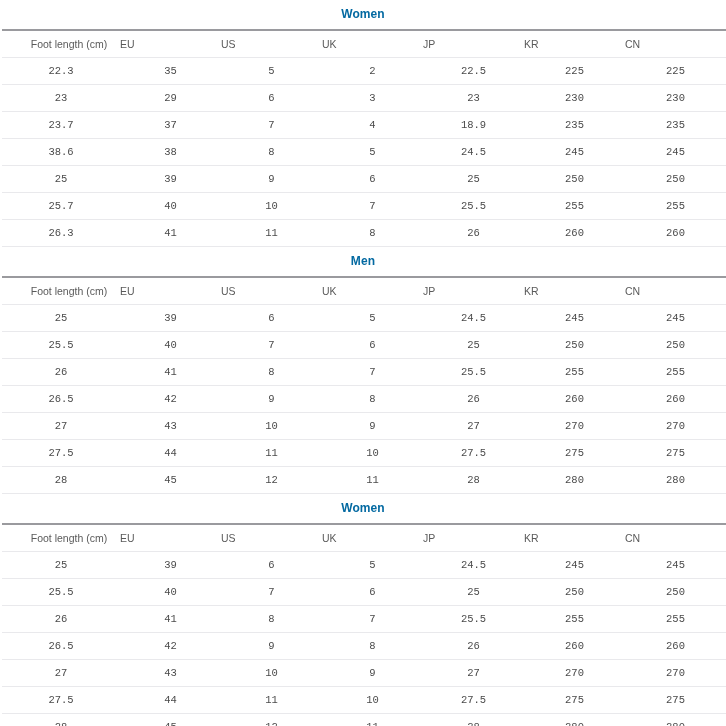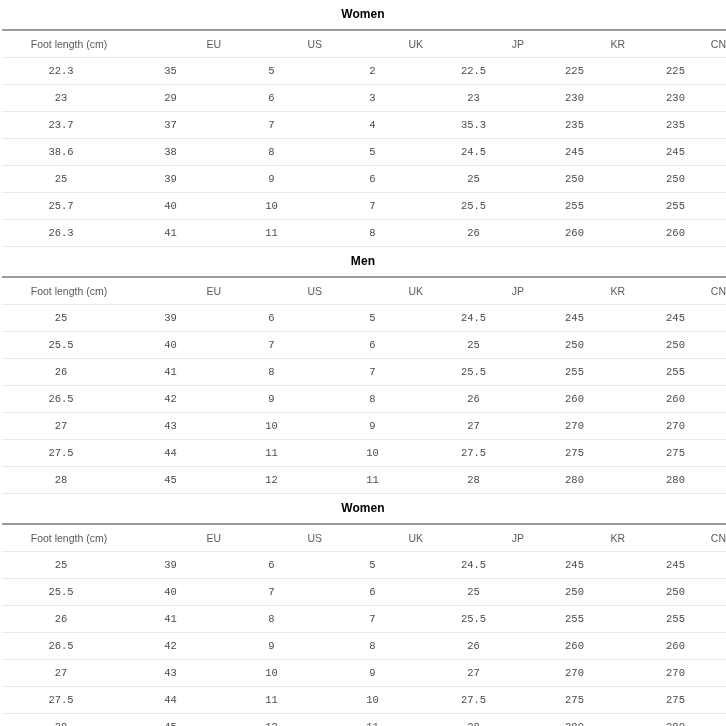--- a/index.html
+++ b/index.html
@@ -21,42 +21,42 @@
     box-sizing: border-box;
     padding: 0 2px;
   }
   .size-section {
     width: 100%;
   }
   .section-title {
     text-align: center;
     font-size: 12px;
     font-weight: bold;
-    color: #000000;
+    color: #0369a1;
     line-height: 1;
     padding: 8px 0 9px 0;
     letter-spacing: 0.1px;
   }
   table.size-table {
     width: 100%;
     border-collapse: collapse;
     table-layout: fixed;
     font-size: 10.5px;
   }
   table.size-table thead tr.header-row {
     border-top: 2px solid #9a9a9e;
     border-bottom: 1px solid #e9e9ec;
   }
   table.size-table th {
     font-weight: normal;
     color: #5a5a5a;
     height: 26px;
     line-height: 26px;
     padding: 0;
-    text-align: right;
+    text-align: left;
     white-space: nowrap;
   }
   table.size-table th.col-footlength {
     text-align: center;
     padding-left: 16px;
   }
   table.size-table tbody tr {
     border-bottom: 1px solid #e9e9ec;
     font-family: Liberation Mono, monospace;
   }
@@ -117,21 +117,21 @@
               <td>3</td>
               <td>23</td>
               <td>230</td>
               <td>230</td>
             </tr>
             <tr>
               <td>23.7</td>
               <td>37</td>
               <td>7</td>
               <td>4</td>
-              <td>35.3</td>
+              <td>18.9</td>
               <td>235</td>
               <td>235</td>
             </tr>
             <tr>
               <td>38.6</td>
               <td>38</td>
               <td>8</td>
               <td>5</td>
               <td>24.5</td>
               <td>245</td>

